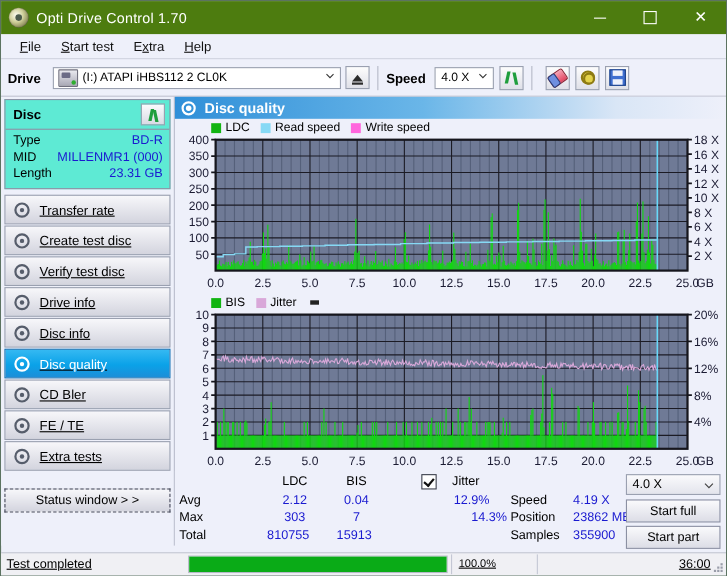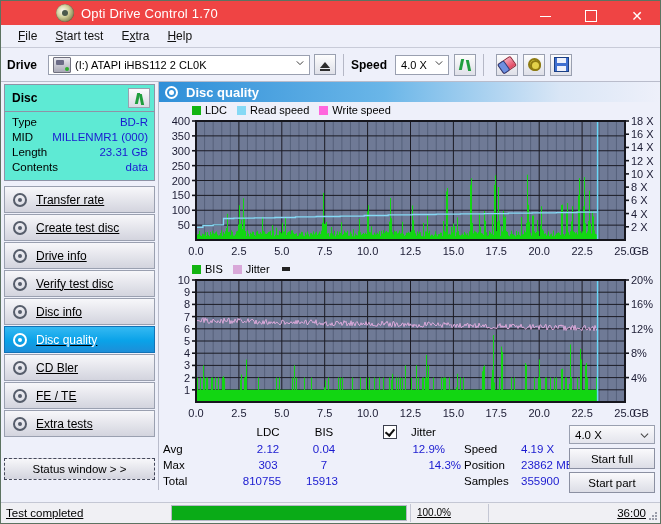--- a/index.html
+++ b/index.html
@@ -6,22 +6,22 @@
   body{
     width:661px;height:524px;overflow:hidden;
     font-family:"Liberation Sans", sans-serif;
     font-size:11px;
     background:#eceef8;
   }
   .app{position:relative;width:661px;height:524px;box-sizing:border-box;
        border:1px solid #5c7361;background:#eef0fa;}
 
   
-  .titlebar{height:24px;background:#ef4444;display:flex;align-items:center;
-            position:relative;padding-left:48px;}
+  .titlebar{height:30px;background:#4d7c0f;display:flex;align-items:center;
+            position:relative;}
   .title-icon{width:18px;height:18px;margin-left:7px;margin-right:7px;
               border-radius:50%;
               background:radial-gradient(circle at 38% 38%,#fdfdf2 0%,#cfcf9a 40%,#8f8f5e 70%,#55553a 100%);
               box-shadow:inset 0 0 1px #333;position:relative;flex:0 0 auto;}
   .title-icon:after{content:"";position:absolute;left:6px;top:6px;width:6px;height:6px;
                     border-radius:50%;background:#4a5a4c;}
   .title-text{color:#ffffff;font-size:13px;letter-spacing:.2px;}
   .winbtns{position:absolute;right:0;top:0;height:30px;display:flex;}
   .winbtn{width:46px;height:30px;display:flex;align-items:center;justify-content:center;
           color:#ffffff;font-size:13px;}
@@ -105,21 +105,21 @@
           background:linear-gradient(#f7f7fa,#d3d4de);display:flex;align-items:center;
           padding-left:8px;box-sizing:border-box;font-size:12px;color:#000;}
   .navbtn.active{background:linear-gradient(#35b9f2,#0aa2e8 55%,#1d8ed8);
                  border:1px solid #1272b5;color:#fff;}
   .nav-ico{width:14px;height:14px;border-radius:50%;border:2px solid #565d6b;
            margin-right:9px;position:relative;box-sizing:border-box;flex:0 0 auto;}
   .nav-ico:after{content:"";position:absolute;left:3px;top:3px;width:4px;height:4px;
                  border-radius:50%;background:#565d6b;}
   .navbtn.active .nav-ico{border-color:#fff;}
   .navbtn.active .nav-ico:after{background:#fff;}
-  .statuswin{margin:6px 3px 0 3px;height:20px;border:1px dashed #44485a;
+  .statuswin{margin:1px 3px 0 3px;height:20px;border:1px dashed #44485a;
              background:linear-gradient(#f7f7fa,#d3d4de);
              display:flex;align-items:center;justify-content:center;font-size:11.5px;}
   .sidebar-spacer{height:14px;}
 
   
   .main{flex:1;background:#eef0fa;border-left:1px solid #b9bccb;position:relative;}
   .mainhead{height:20px;background:linear-gradient(90deg,#2f8fd8 0%,#6ab6e8 45%,#d9e6f6 80%,#eef0fa 100%);
             display:flex;align-items:center;padding-left:6px;}
   .mainhead .h-ico{width:13px;height:13px;border-radius:50%;border:2px solid #fff;margin-right:8px;
                    box-sizing:border-box;position:relative;}
@@ -240,43 +240,39 @@
             <span class="v">BD-R</span>
           </div>
           <div class="drow">
             <span class="k">MID</span>
             <span class="v">MILLENMR1 (000)</span>
           </div>
           <div class="drow">
             <span class="k">Length</span>
             <span class="v">23.31 GB</span>
           </div>
-          <div class="drow">
-            <span class="k">Contents</span>
-            <span class="v">data</span>
-          </div>
         </div>
       </div>
 
       <div class="navlist">
         <div class="navbtn">
             <span class="nav-ico"></span>
             <span>Transfer rate</span>
           </div>
         <div class="navbtn">
             <span class="nav-ico"></span>
             <span>Create test disc</span>
           </div>
         <div class="navbtn">
             <span class="nav-ico"></span>
-            <span>Drive info</span>
+            <span>Verify test disc</span>
           </div>
         <div class="navbtn">
             <span class="nav-ico"></span>
-            <span>Verify test disc</span>
+            <span>Drive info</span>
           </div>
         <div class="navbtn">
             <span class="nav-ico"></span>
             <span>Disc info</span>
           </div>
         <div class="navbtn active">
             <span class="nav-ico"></span>
             <span>Disc quality</span>
           </div>
         <div class="navbtn">

